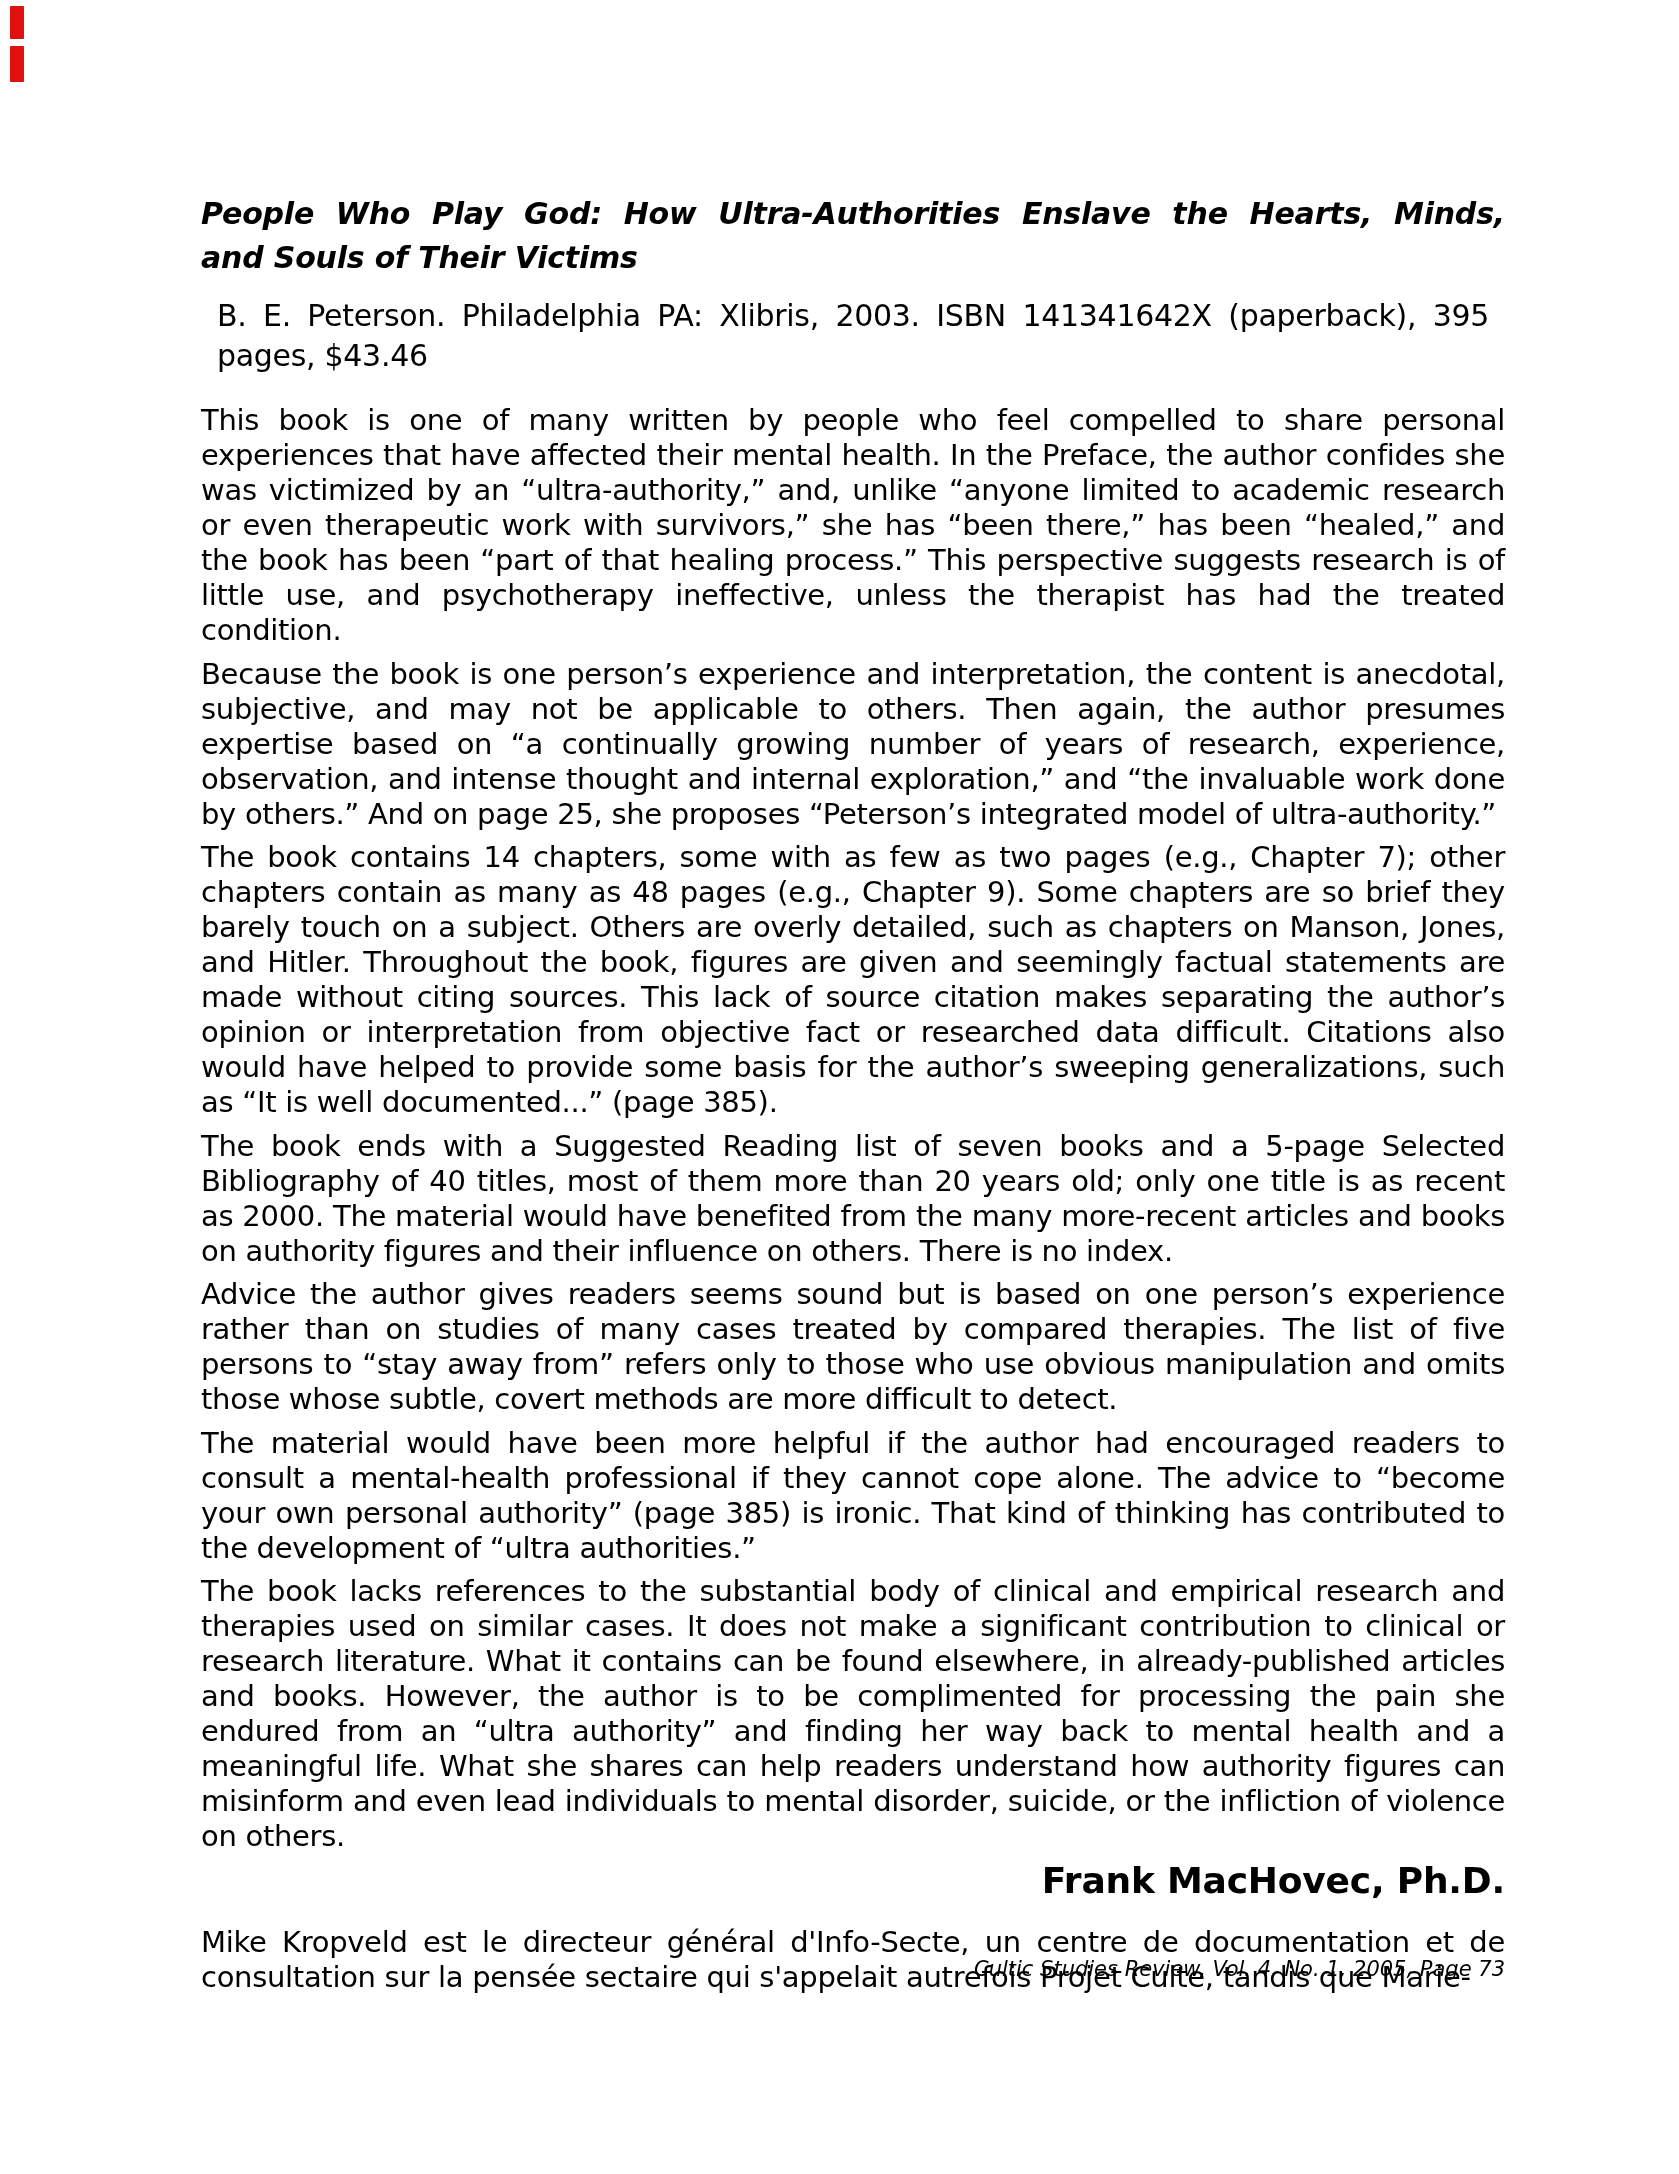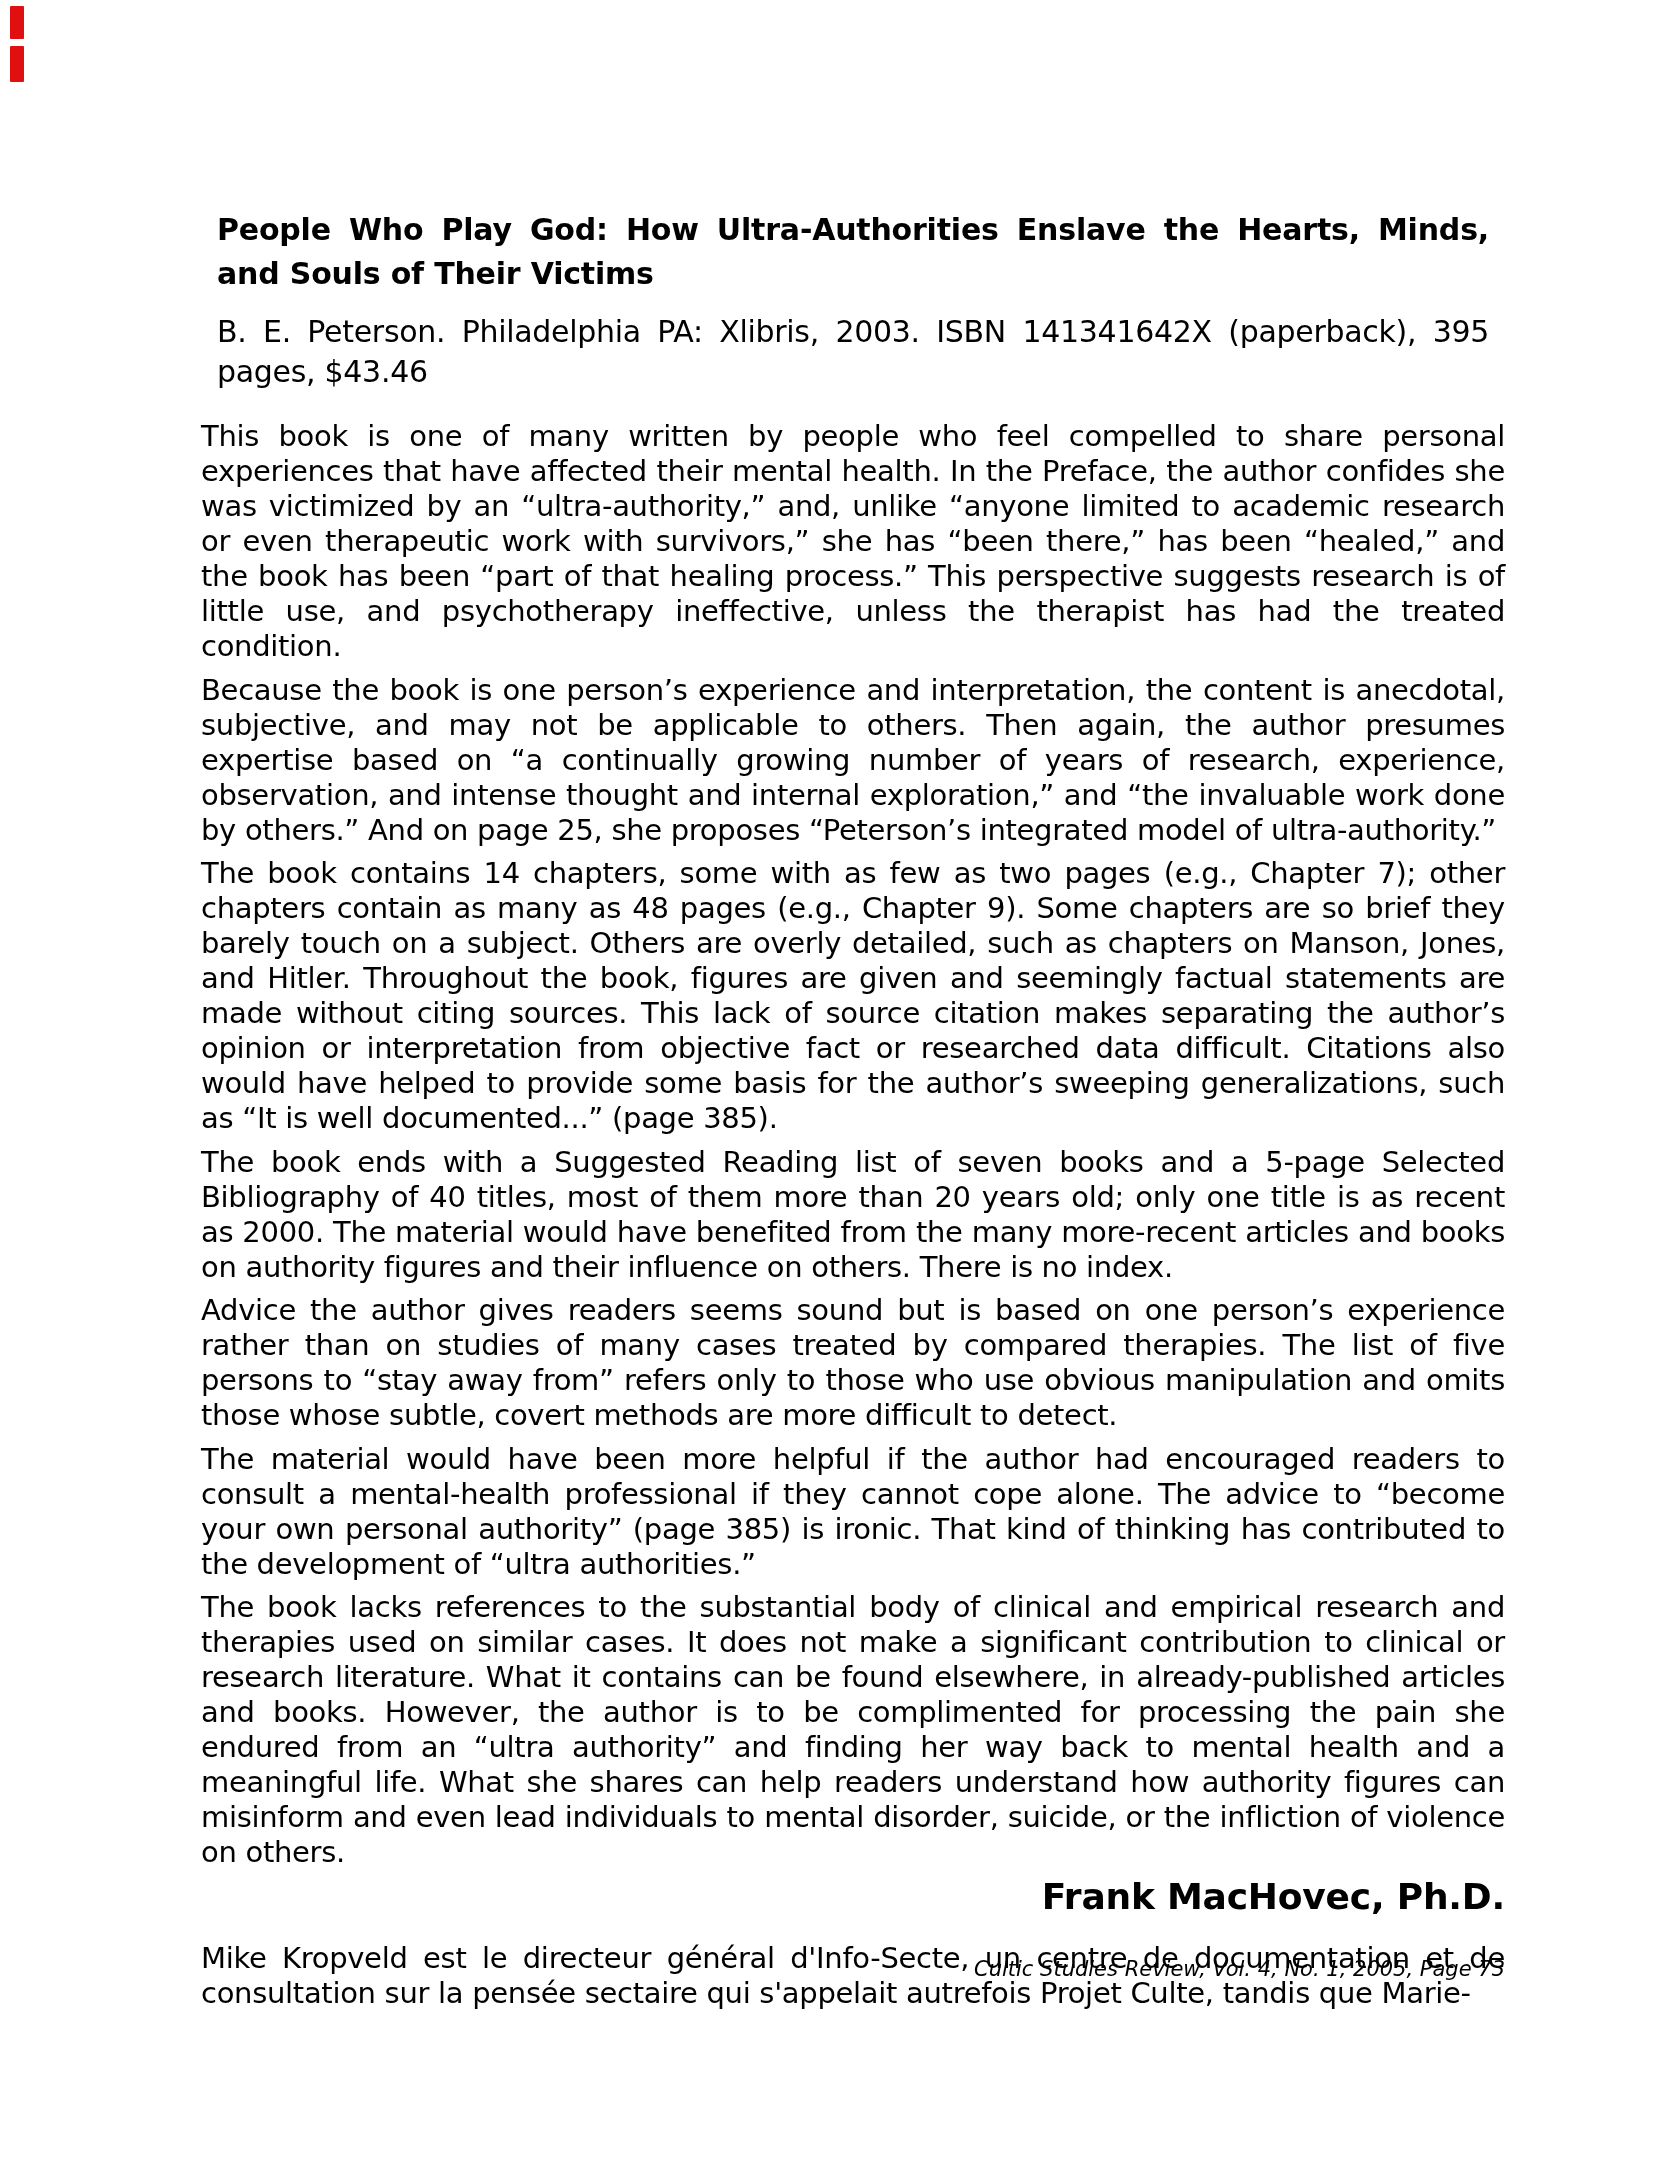--- a/index.html
+++ b/index.html
@@ -22,25 +22,26 @@
   .edge-mark.m2 { top: 46px; height: 36px; }
 
   .content {
     position: absolute;
     left: 201px;
     top: 192px;
     width: 1304px;
   }
 
   h1.review-title {
-    margin: 16px;
+    margin: 0;
     font-size: 30px;
     line-height: 44px;
     font-weight: bold;
     letter-spacing: -0.2px;
+    font-style: italic;
   }
   h1.review-title .line { display: block; }
   .justify-line {
     display: block;
     text-align: justify;
     text-align-last: justify;
   }
   h2.review-title {
     margin: 5.6px 0 0 0;
     font-size: 30px;

